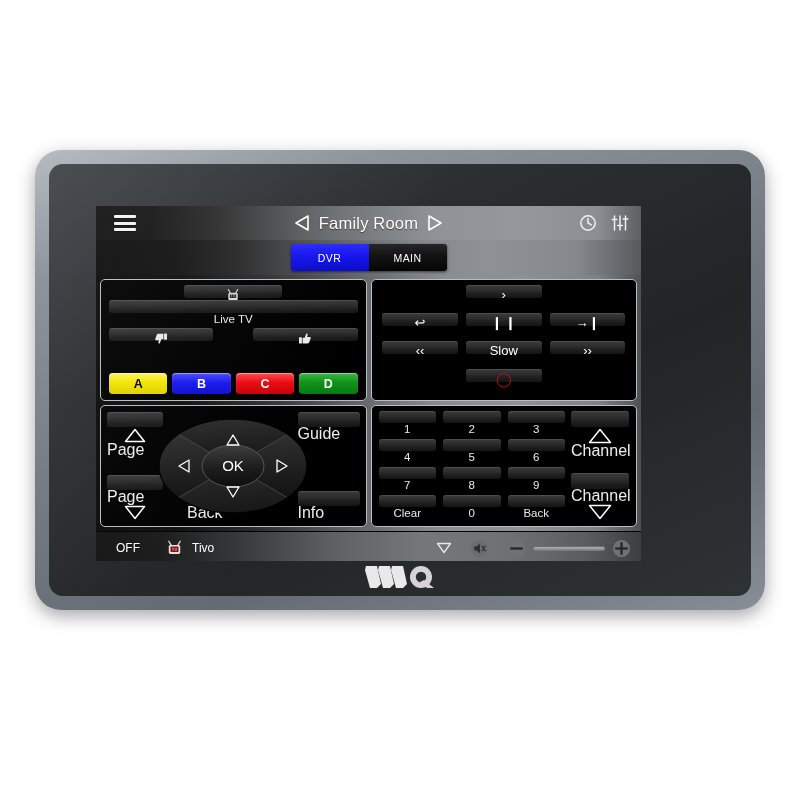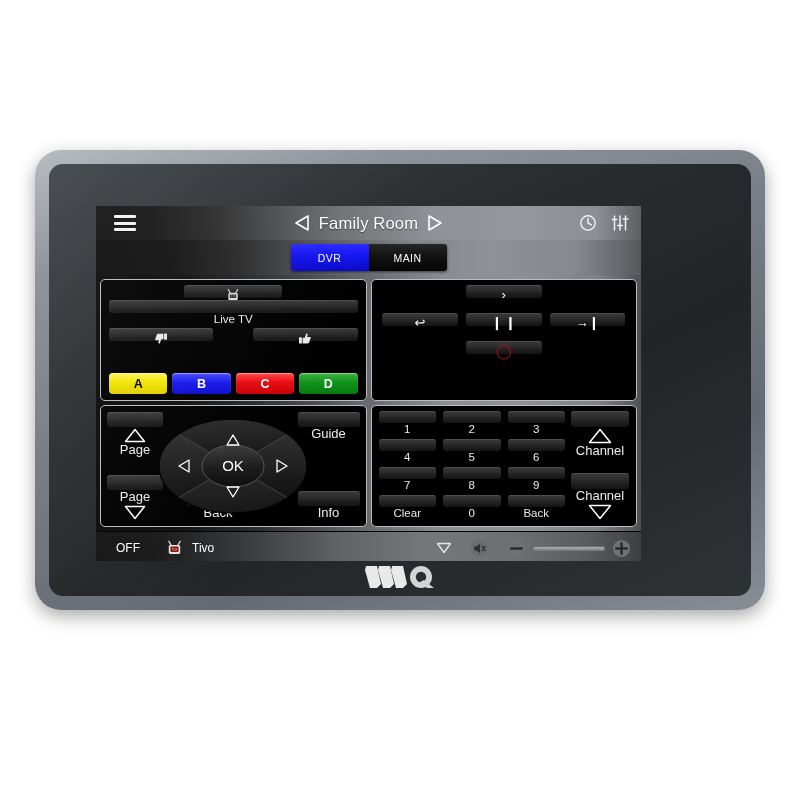--- a/index.html
+++ b/index.html
@@ -134,21 +134,21 @@
   
   .p-dpad{position:relative;}
   .side-btn{position:absolute;width:56px;cursor:pointer;}
   .side-btn .cap{height:15px;flex:0 0 15px;}
   .pg-up{left:6px;top:6px;}
   .pg-dn{left:6px;bottom:6px;}
   .guide{right:6px;top:6px;width:62px;}
   .back{left:86px;bottom:6px;width:62px;}
   .info{right:6px;bottom:6px;width:62px;}
   .tri-w{display:block;margin:1px auto 0;}
-  .sb-lbl{color:#ececec;font-size:13px;text-align:center;line-height:14px;}
+  .sb-lbl{color:#ececec;font-size:16px;text-align:left;line-height:14px;}
   .dpad{position:absolute;left:50%;top:50%;transform:translate(-50%,-50%);
     width:150px;height:96px;}
   .dpad svg{display:block;}
 
   
   .p-keys{padding:5px 7px 6px;display:flex;gap:6px;}
   .keygrid{flex:1;display:grid;grid-template-columns:repeat(3,1fr);grid-template-rows:repeat(4,1fr);gap:3px 7px;}
   .key{width:100%;}
   .key .cap{height:12px;flex:0 0 12px;}
   .chcol{width:58px;display:flex;flex-direction:column;justify-content:space-between;}
@@ -286,20 +286,34 @@
                 <div class="cap"></div>
                 <span class="trans-glyph">↩</span>
               </div>
               <div class="btn trans-btn">
                 <div class="cap"></div>
                 <span class="trans-glyph">❙ ❙</span>
               </div>
               <div class="btn trans-btn">
                 <div class="cap"></div>
                 <span class="trans-glyph">→❙</span>
+              </div>
+            </div>
+            <div class="trans-row">
+              <div class="btn trans-btn">
+                <div class="cap"></div>
+                <span class="trans-glyph">‹‹</span>
+              </div>
+              <div class="btn trans-btn">
+                <div class="cap"></div>
+                <span class="trans-glyph">Slow</span>
+              </div>
+              <div class="btn trans-btn">
+                <div class="cap"></div>
+                <span class="trans-glyph">››</span>
               </div>
             </div>
             <div class="trans-row">
               <div class="btn trans-btn">
                 <div class="cap"></div>
                 <span class="trans-glyph" style="color:#c31018;font-size:14px;">◯</span>
               </div>
             </div>
           </div>
 

